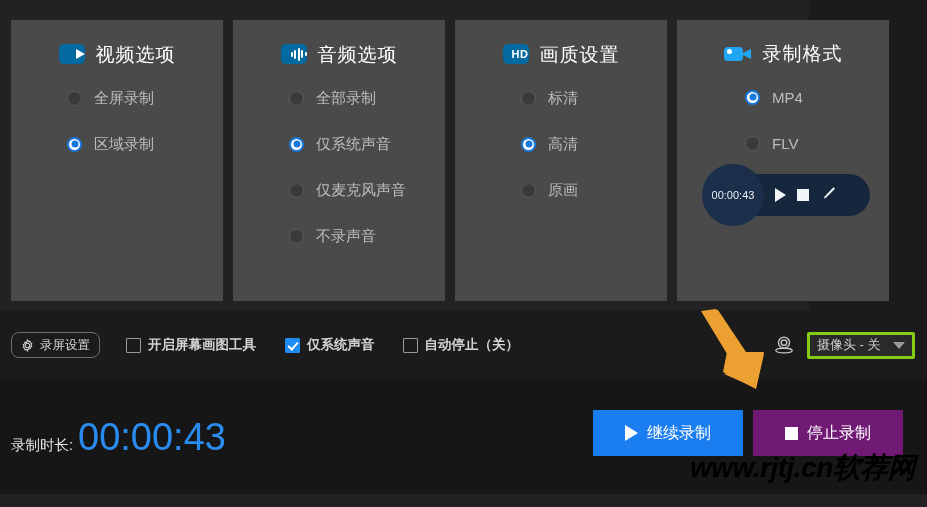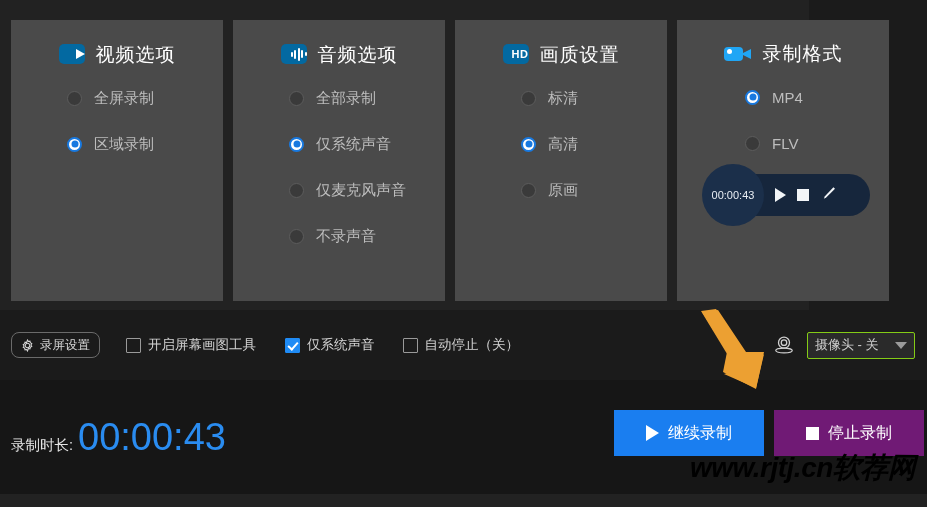--- a/index.html
+++ b/index.html
@@ -168,20 +168,21 @@
     color: #d6d6d6;
     font-size: 12.5px;
     display: flex; align-items: center; gap: 6px;
     cursor: pointer;
     font-family: inherit;
   }
   .check-item {
     display: flex; align-items: center; gap: 7px;
     margin-left: 26px;
     cursor: pointer;
+    font-weight: bold;
   }
   .check-item.c2 { margin-left: 29px; }
   .check-item.c3 { margin-left: 28px; }
   .cbox {
     width: 15px; height: 15px;
     border: 1px solid #9a9a9a;
     background: transparent;
     flex: none;
     position: relative;
     border-radius: 1px;
@@ -196,21 +197,21 @@
     transform: rotate(42deg);
   }
   .check-label { color: #d3d3d3; font-size: 13.5px; white-space: nowrap; }
 
   .spacer { flex: 1; }
   .webcam-icon { margin-right: 12px; display: flex; align-items: center; }
   .cam-select {
     margin-right: 12px;
     width: 108px; height: 27px;
     background: #2a2a2a;
-    border: 1px solid #84cc16;
+    border: 3px solid #84cc16;
     border-radius: 2px;
     display: flex; align-items: center;
     padding: 8px 7px;
     cursor: pointer;
   }
   .cam-select-label { color: #cfcfcf; font-size: 13px; flex: 1; white-space: nowrap;}
   .caret {
     width: 0; height: 0;
     border-left: 6px solid transparent;
     border-right: 6px solid transparent;
@@ -241,21 +242,21 @@
   .dur-label { color: #e4e4e4; font-size: 14.5px; }
   .dur-value {
     color: #2a8cf0;
     font-size: 38px;
     letter-spacing: 0px;
     line-height: 1;
     font-family: "Liberation Sans", sans-serif;
   }
   .actions {
     position: absolute;
-    right: 3px; top: 30px;
+    right: 24px; top: 30px;
     display: flex; gap: 10px;
   }
   .act-btn {
     width: 150px; height: 46px;
     border: none;
     display: flex; align-items: center; justify-content: center;
     gap: 9px;
     cursor: pointer;
     font-family: inherit;
     color: #ffffff;

